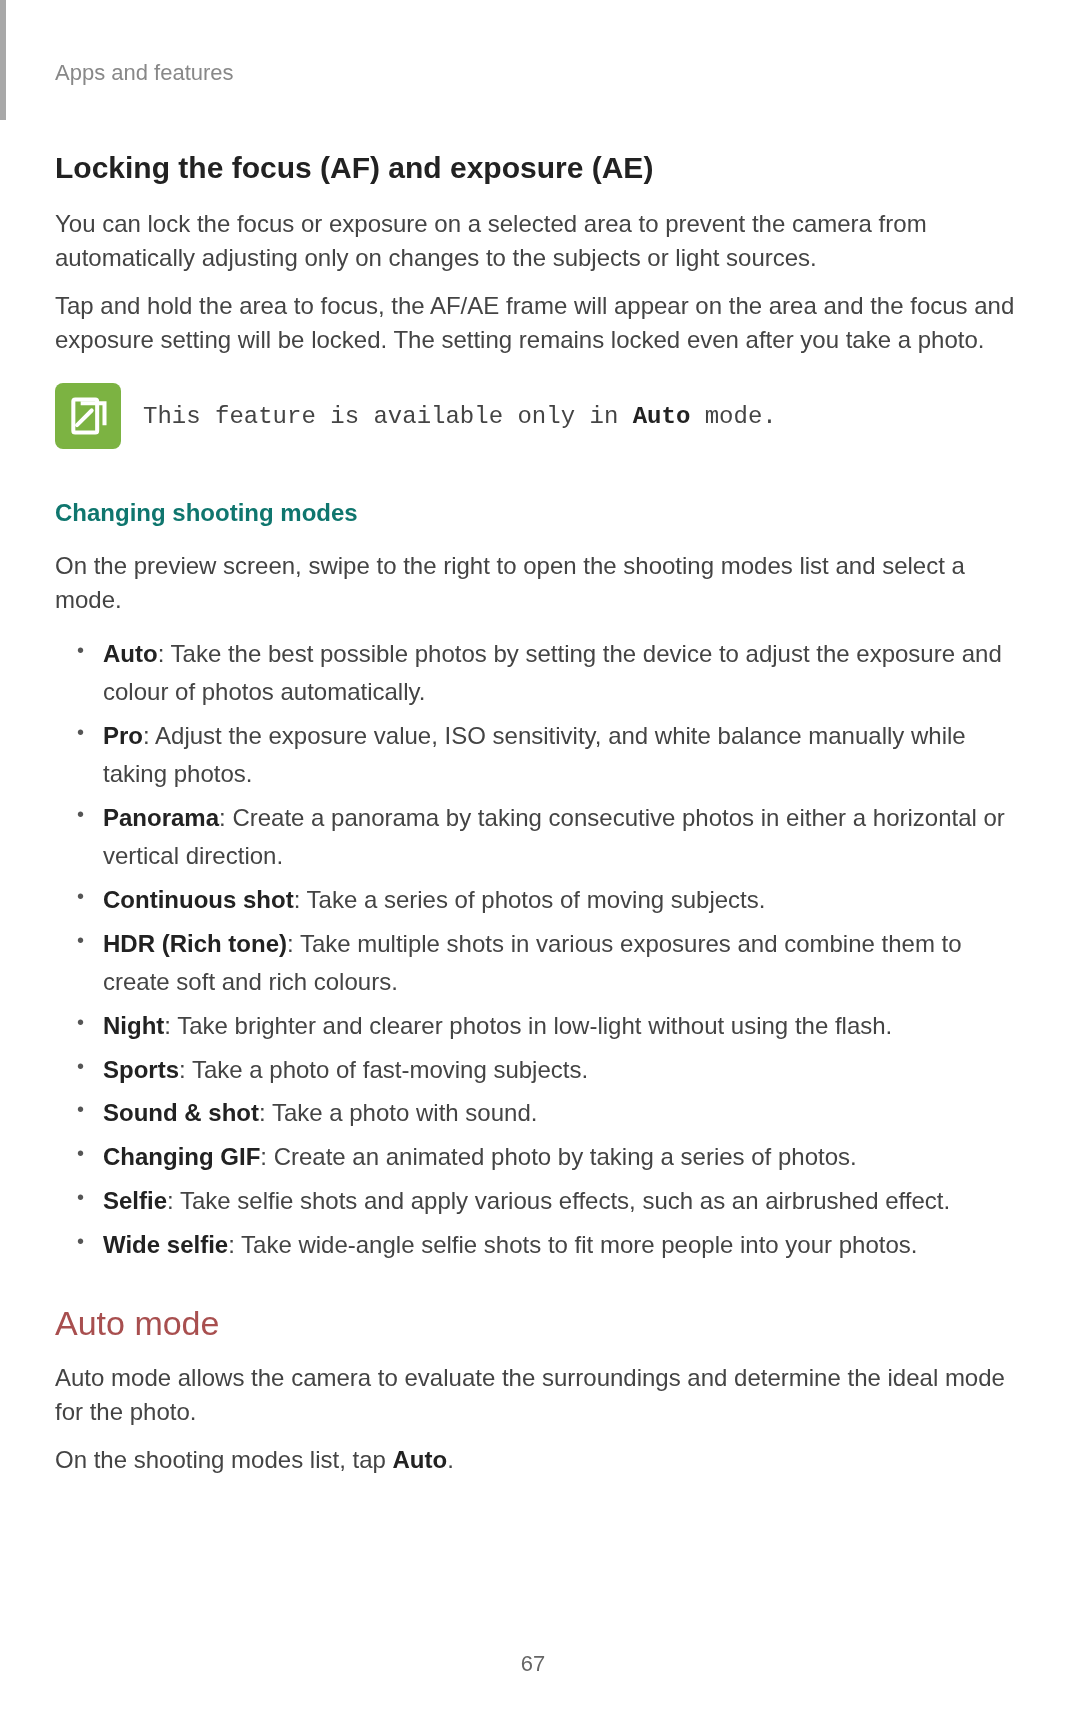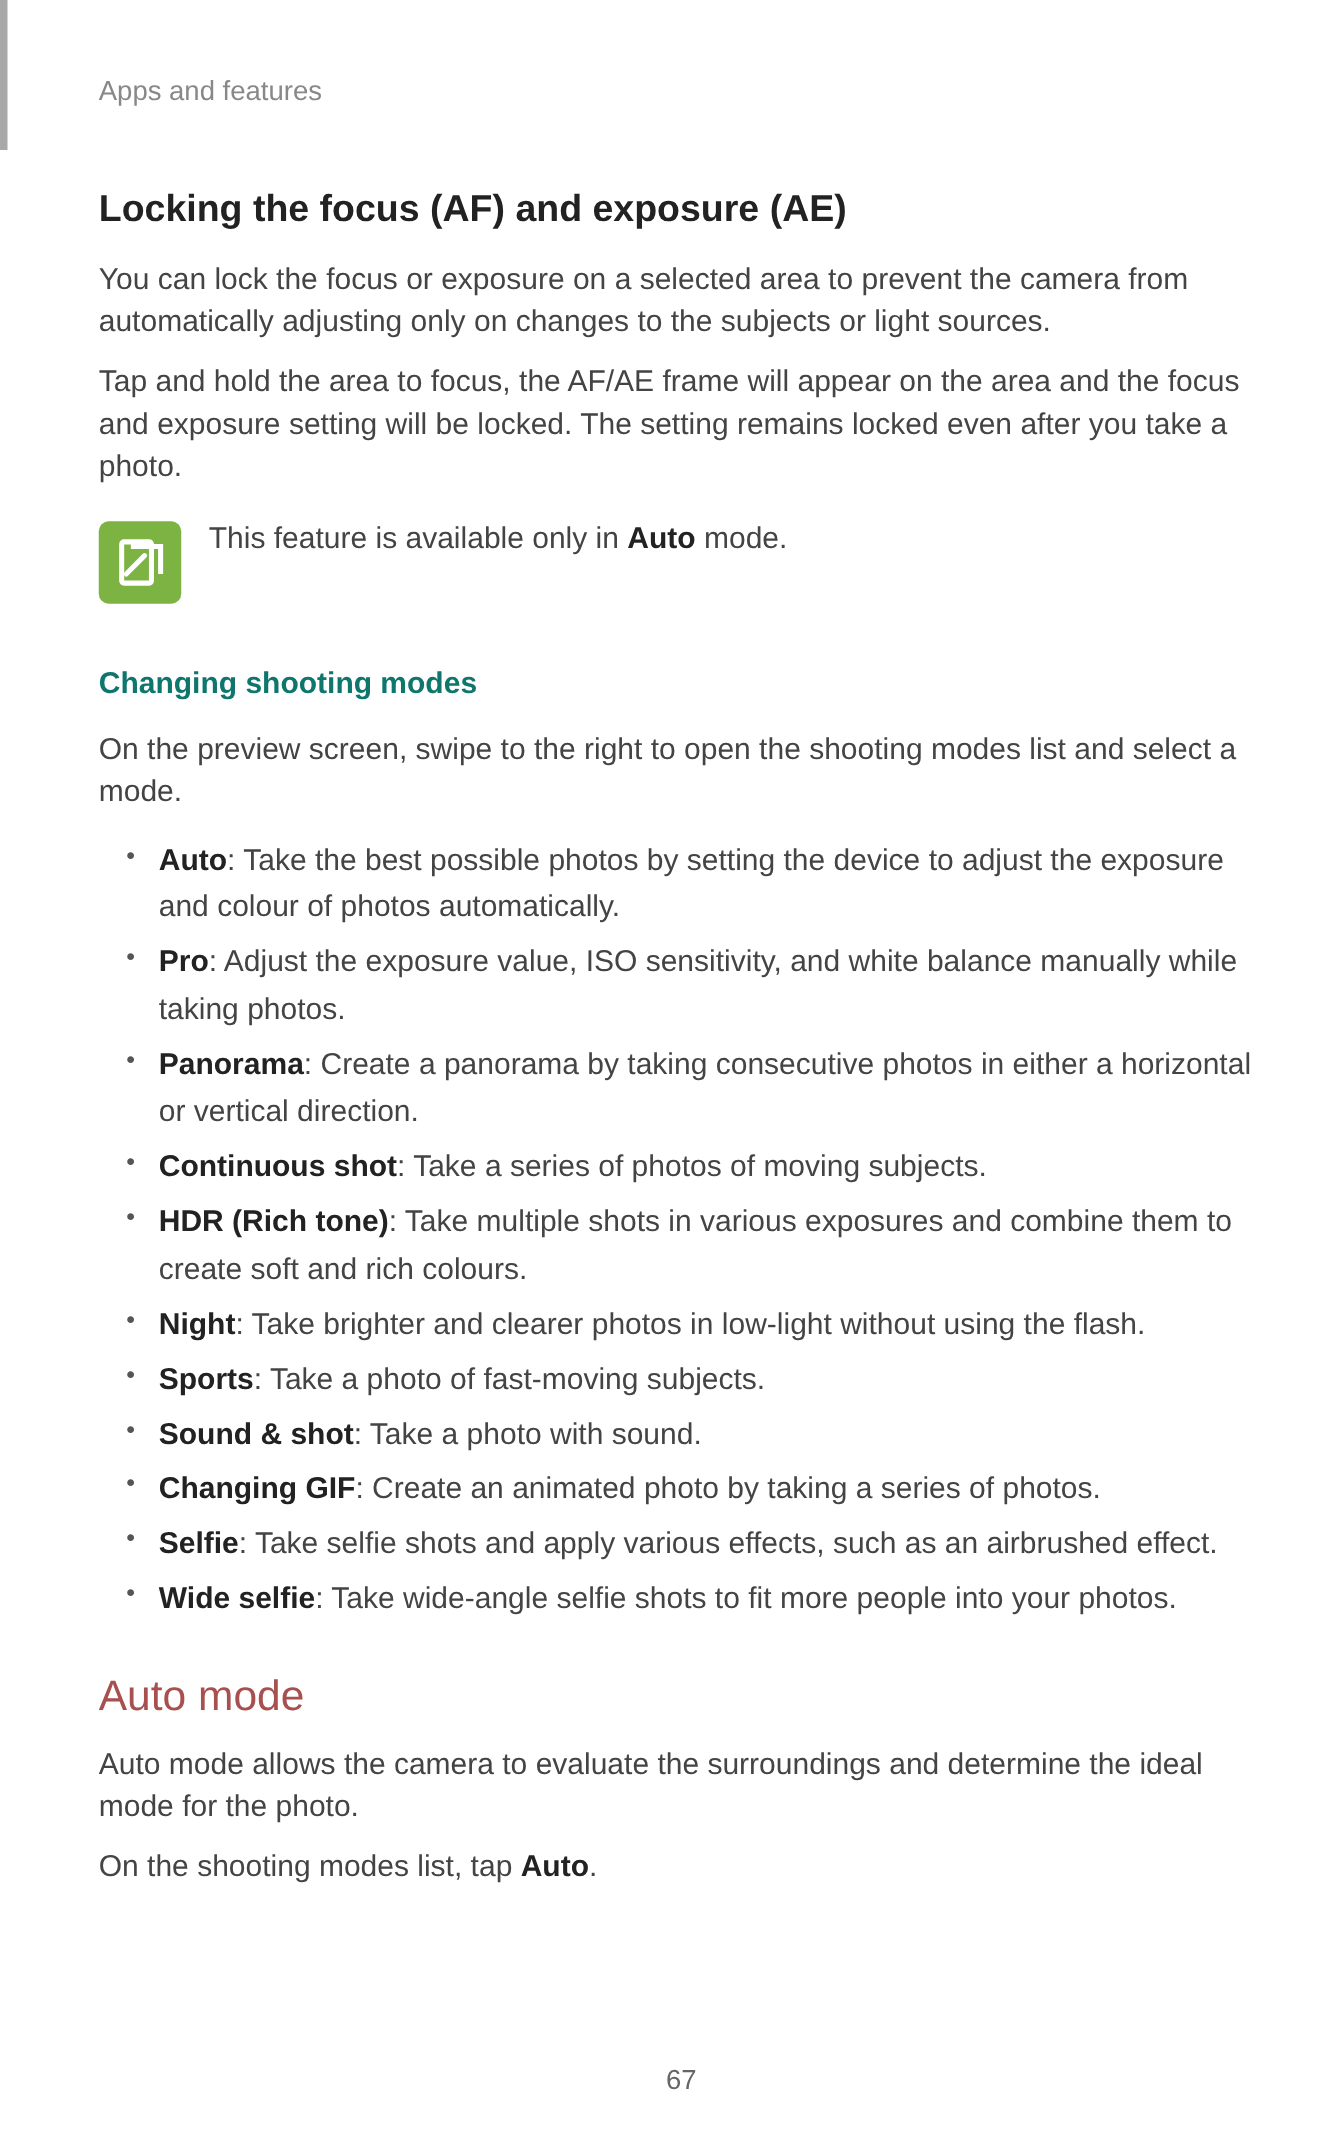--- a/index.html
+++ b/index.html
@@ -8,21 +8,20 @@
       width: 1066px;
       height: 1719px;
       background: #ffffff;
       color: #3a3a3a;
       position: relative;
     }
     .page {
       padding: 60px 50px 0 55px;
       position: relative;
       height: 100%;
-      margin-left: 24px;
     }
     .left-border {
       position: absolute;
       left: 0;
       top: 0;
       width: 6px;
       height: 120px;
       background: #a8a8a8;
     }
     .header-label {
@@ -37,22 +36,24 @@
       margin-bottom: 22px;
     }
     .body-text {
       font-size: 24px;
       line-height: 1.42;
       color: #444;
       margin-bottom: 14px;
     }
     .note-row {
       display: flex;
+      align-items: center;
       gap: 22px;
       margin: 26px 0 50px 0;
+      font-family: Liberation Mono, monospace;
     }
     .note-icon {
       width: 66px;
       height: 66px;
       background: #7cb342;
       border-radius: 8px;
       display: flex;
       align-items: center;
       justify-content: center;
       flex-shrink: 0;

